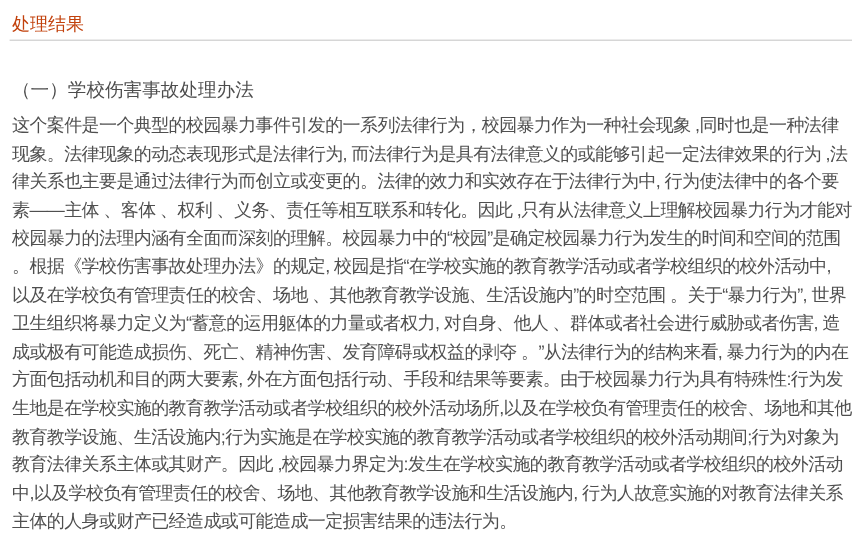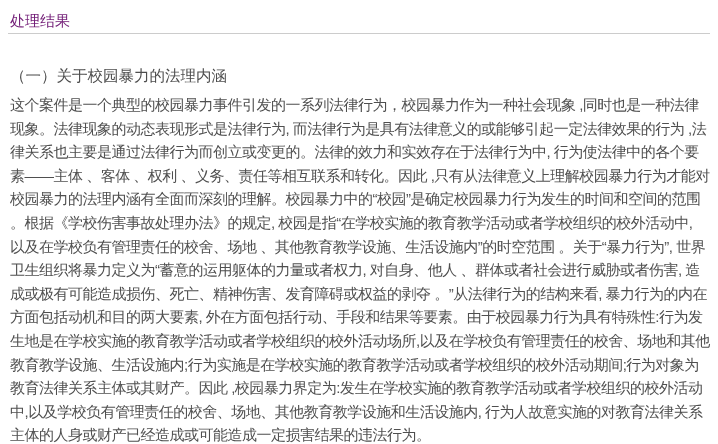--- a/index.html
+++ b/index.html
@@ -14,21 +14,21 @@
       height: 444px;
       overflow: hidden;
     }
     .page {
       padding: 0 8px;
     }
     .header-title {
       padding: 12px 2px 0 2px;
       font-size: 15px;
       line-height: 17px;
-      color: #701a75;
+      color: #c2410c;
     }
     .divider {
       margin-top: 4px;
       border-bottom: 1px solid #cccccc;
       height: 0;
     }
     .section-title {
       margin: 30px 0 5px 0;
       padding-left: 2px;
       font-size: 15.5px;
@@ -46,15 +46,15 @@
       text-align: left;
       word-break: break-all;
     }
   </style>
 </head>
 <body>
 
 <div class="page">
   <div class="header-title">处理结果</div>
   <div class="divider"></div>
-  <h2 class="section-title">（一）关于校园暴力的法理内涵</h2>
+  <h2 class="section-title">（一）学校伤害事故处理办法</h2>
   <p class="body-paragraph">这个案件是一个典型的校园暴力事件引发的一系列法律行为，校园暴力作为一种社会现象 ,同时也是一种法律现象。法律现象的动态表现形式是法律行为, 而法律行为是具有法律意义的或能够引起一定法律效果的行为 ,法律关系也主要是通过法律行为而创立或变更的。法律的效力和实效存在于法律行为中, 行为使法律中的各个要素——主体 、客体 、权利 、义务、责任等相互联系和转化。因此 ,只有从法律意义上理解校园暴力行为才能对校园暴力的法理内涵有全面而深刻的理解。校园暴力中的“校园”是确定校园暴力行为发生的时间和空间的范围 。根据《学校伤害事故处理办法》的规定, 校园是指“在学校实施的教育教学活动或者学校组织的校外活动中, 以及在学校负有管理责任的校舍、场地 、其他教育教学设施、生活设施内”的时空范围 。关于“暴力行为”, 世界卫生组织将暴力定义为“蓄意的运用躯体的力量或者权力, 对自身、他人 、群体或者社会进行威胁或者伤害, 造成或极有可能造成损伤、死亡、精神伤害、发育障碍或权益的剥夺 。”从法律行为的结构来看, 暴力行为的内在方面包括动机和目的两大要素, 外在方面包括行动、手段和结果等要素。由于校园暴力行为具有特殊性:行为发生地是在学校实施的教育教学活动或者学校组织的校外活动场所,以及在学校负有管理责任的校舍、场地和其他教育教学设施、生活设施内;行为实施是在学校实施的教育教学活动或者学校组织的校外活动期间;行为对象为教育法律关系主体或其财产。因此 ,校园暴力界定为:发生在学校实施的教育教学活动或者学校组织的校外活动中,以及学校负有管理责任的校舍、场地、其他教育教学设施和生活设施内, 行为人故意实施的对教育法律关系主体的人身或财产已经造成或可能造成一定损害结果的违法行为。</p>
 </div>
 
 </body></html>

